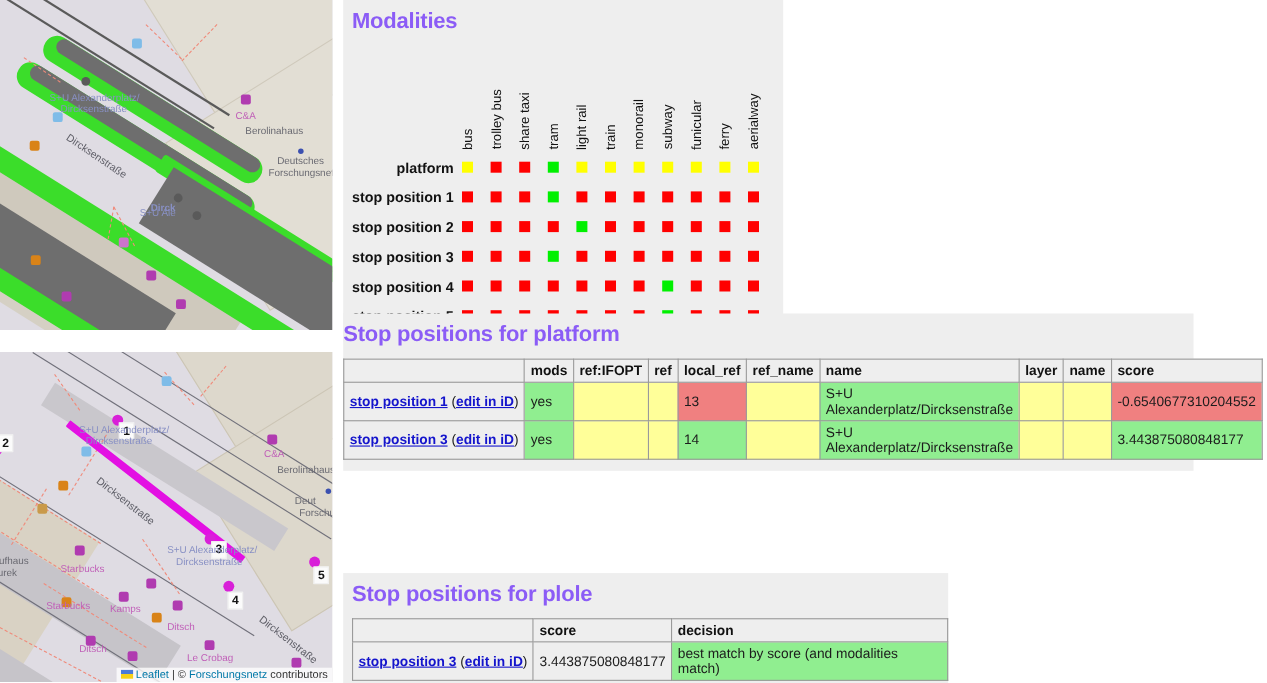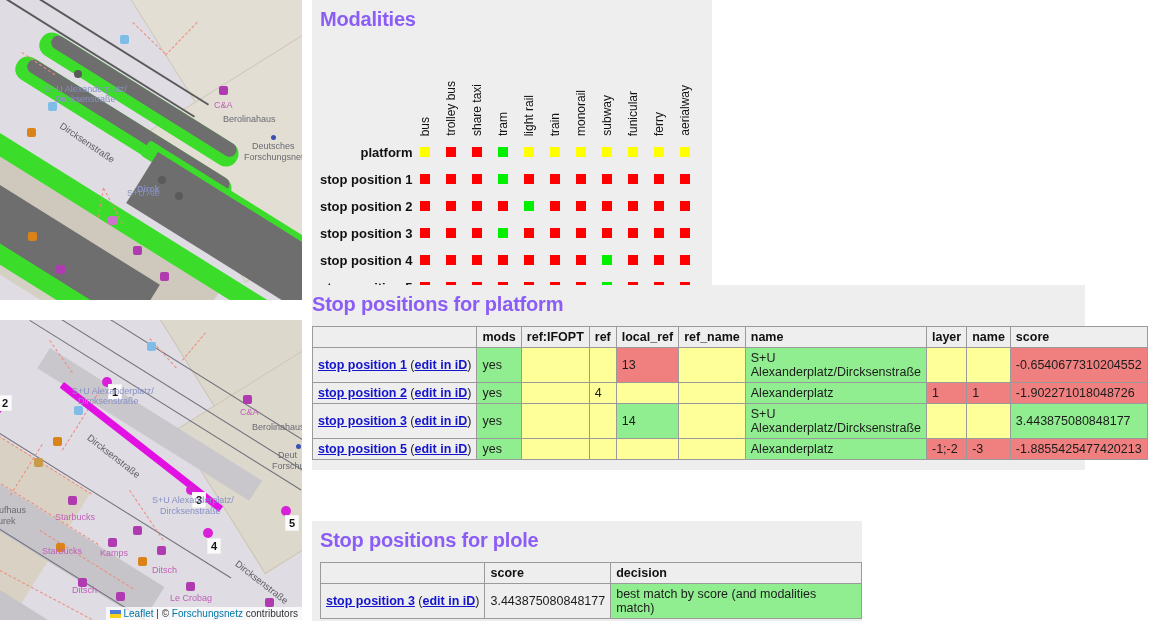--- a/index.html
+++ b/index.html
@@ -280,21 +280,21 @@
         <div class="poi-sq" style="left:108px;top:218px;background:#b03bb0;border-radius:2px;"></div>
         <div class="poi-sq" style="left:157px;top:226px;background:#b03bb0;border-radius:2px;"></div>
         <div class="poi-sq" style="left:78px;top:258px;background:#b03bb0;border-radius:2px;"></div>
         <div class="poi-sq" style="left:186px;top:262px;background:#b03bb0;border-radius:2px;"></div>
         <div class="poi-sq" style="left:138px;top:237px;background:#d98318;border-radius:2px;"></div>
         <div class="poi-sq" style="left:116px;top:272px;background:#b03bb0;border-radius:2px;"></div>
         <div class="poi-sq" style="left:265px;top:278px;background:#b03bb0;border-radius:2px;"></div>
 
         <div class="maplabel maplabel-pink" style="left:240px;top:87px;">C&amp;A</div>
         <div class="maplabel" style="left:252px;top:102px;">Berolinahaus</div>
-        <div class="maplabel" style="left:278px;top:130px;">Deut</div>
+        <div class="maplabel" style="left:268px;top:130px;">Deut</div>
         <div class="maplabel" style="left:272px;top:141px;">Forschu</div>
         <div class="maplabel maplabel-blue" style="left:72px;top:66px;">S+U Alexanderplatz/</div>
         <div class="maplabel maplabel-blue" style="left:78px;top:76px;">Dircksenstraße</div>
         <div class="maplabel maplabel-blue" style="left:152px;top:175px;">S+U Alexanderplatz/</div>
         <div class="maplabel maplabel-blue" style="left:160px;top:186px;">Dircksenstraße</div>
         <div class="maplabel maplabel-pink" style="left:55px;top:192px;">Starbucks</div>
         <div class="maplabel maplabel-pink" style="left:100px;top:228px;">Kamps</div>
         <div class="maplabel maplabel-pink" style="left:42px;top:226px;">Starbucks</div>
         <div class="maplabel maplabel-pink" style="left:152px;top:245px;">Ditsch</div>
         <div class="maplabel maplabel-pink" style="left:72px;top:265px;">Ditsch</div>
@@ -443,54 +443,30 @@
               <td class="c-yellow"></td>
               <td class="c-yellow"></td>
               <td class="c-red">13</td>
               <td class="c-yellow"></td>
               <td class="c-green">S+U Alexanderplatz/Dircksenstraße</td>
               <td class="c-yellow"></td>
               <td class="c-yellow"></td>
               <td class="c-red">-0.6540677310204552</td>
             </tr>
             <tr>
-              <td style="white-space: nowrap;"><a class="lnk" href="#">stop position 2</a><span class="paren"> (</span><a class="lnk" href="#">edit in iD</a><span class="paren">)</span></td>
-              <td class="c-green">yes</td>
-              <td class="c-yellow"></td>
-              <td class="c-yellow">4</td>
-              <td class="c-yellow"></td>
-              <td class="c-yellow"></td>
-              <td class="c-green">Alexanderplatz</td>
-              <td class="c-red">1</td>
-              <td class="c-red">1</td>
-              <td class="c-red">-1.902271018048726</td>
-            </tr>
-            <tr>
               <td style="white-space: nowrap;"><a class="lnk" href="#">stop position 3</a><span class="paren"> (</span><a class="lnk" href="#">edit in iD</a><span class="paren">)</span></td>
               <td class="c-green">yes</td>
               <td class="c-yellow"></td>
               <td class="c-yellow"></td>
               <td class="c-green">14</td>
               <td class="c-yellow"></td>
               <td class="c-green">S+U Alexanderplatz/Dircksenstraße</td>
               <td class="c-yellow"></td>
               <td class="c-yellow"></td>
               <td class="c-green">3.443875080848177</td>
-            </tr>
-            <tr>
-              <td style="white-space: nowrap;"><a class="lnk" href="#">stop position 5</a><span class="paren"> (</span><a class="lnk" href="#">edit in iD</a><span class="paren">)</span></td>
-              <td class="c-green">yes</td>
-              <td class="c-yellow"></td>
-              <td class="c-yellow"></td>
-              <td class="c-yellow"></td>
-              <td class="c-yellow"></td>
-              <td class="c-green">Alexanderplatz</td>
-              <td class="c-red">-1;-2</td>
-              <td class="c-red">-3</td>
-              <td class="c-red">-1.8855425477420213</td>
             </tr>
           </tbody>
       </table>
     </div>
 
     <div class="section" id="sec-plole">
       <h2 class="sec-title">Stop positions for plole</h2>
       <table class="dt" id="plole-table">
         <thead>
             <tr id="plole-head">

